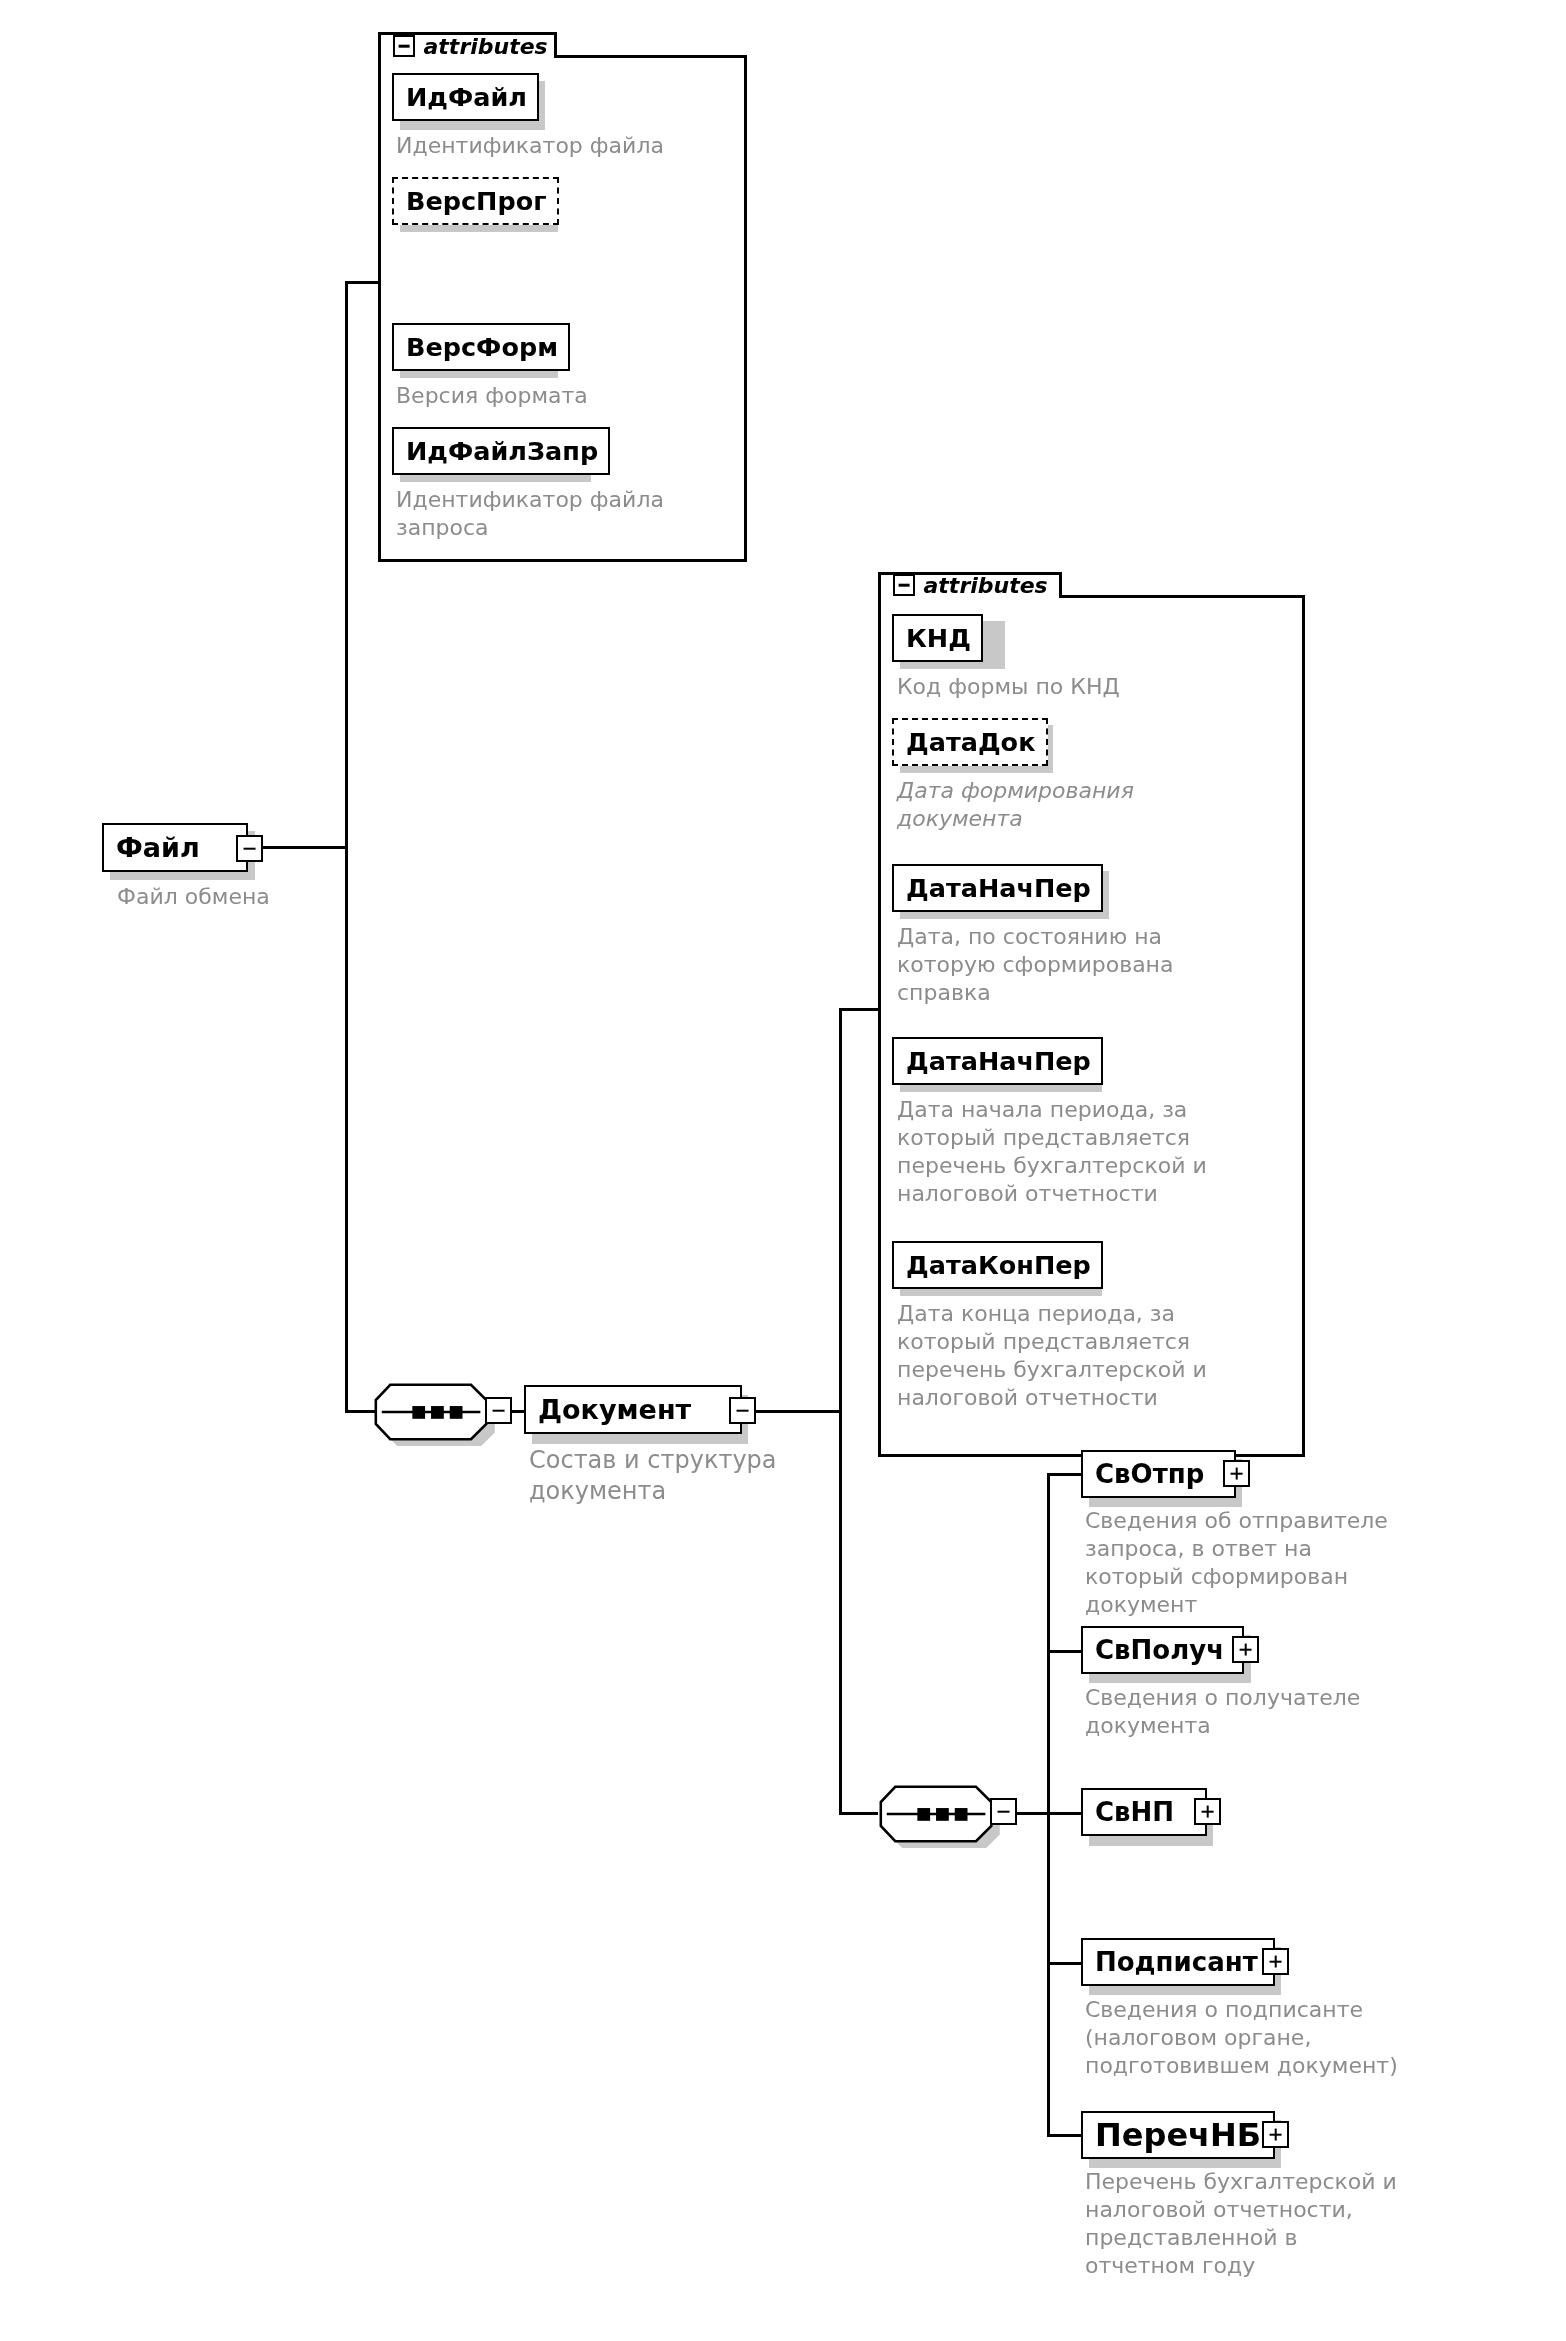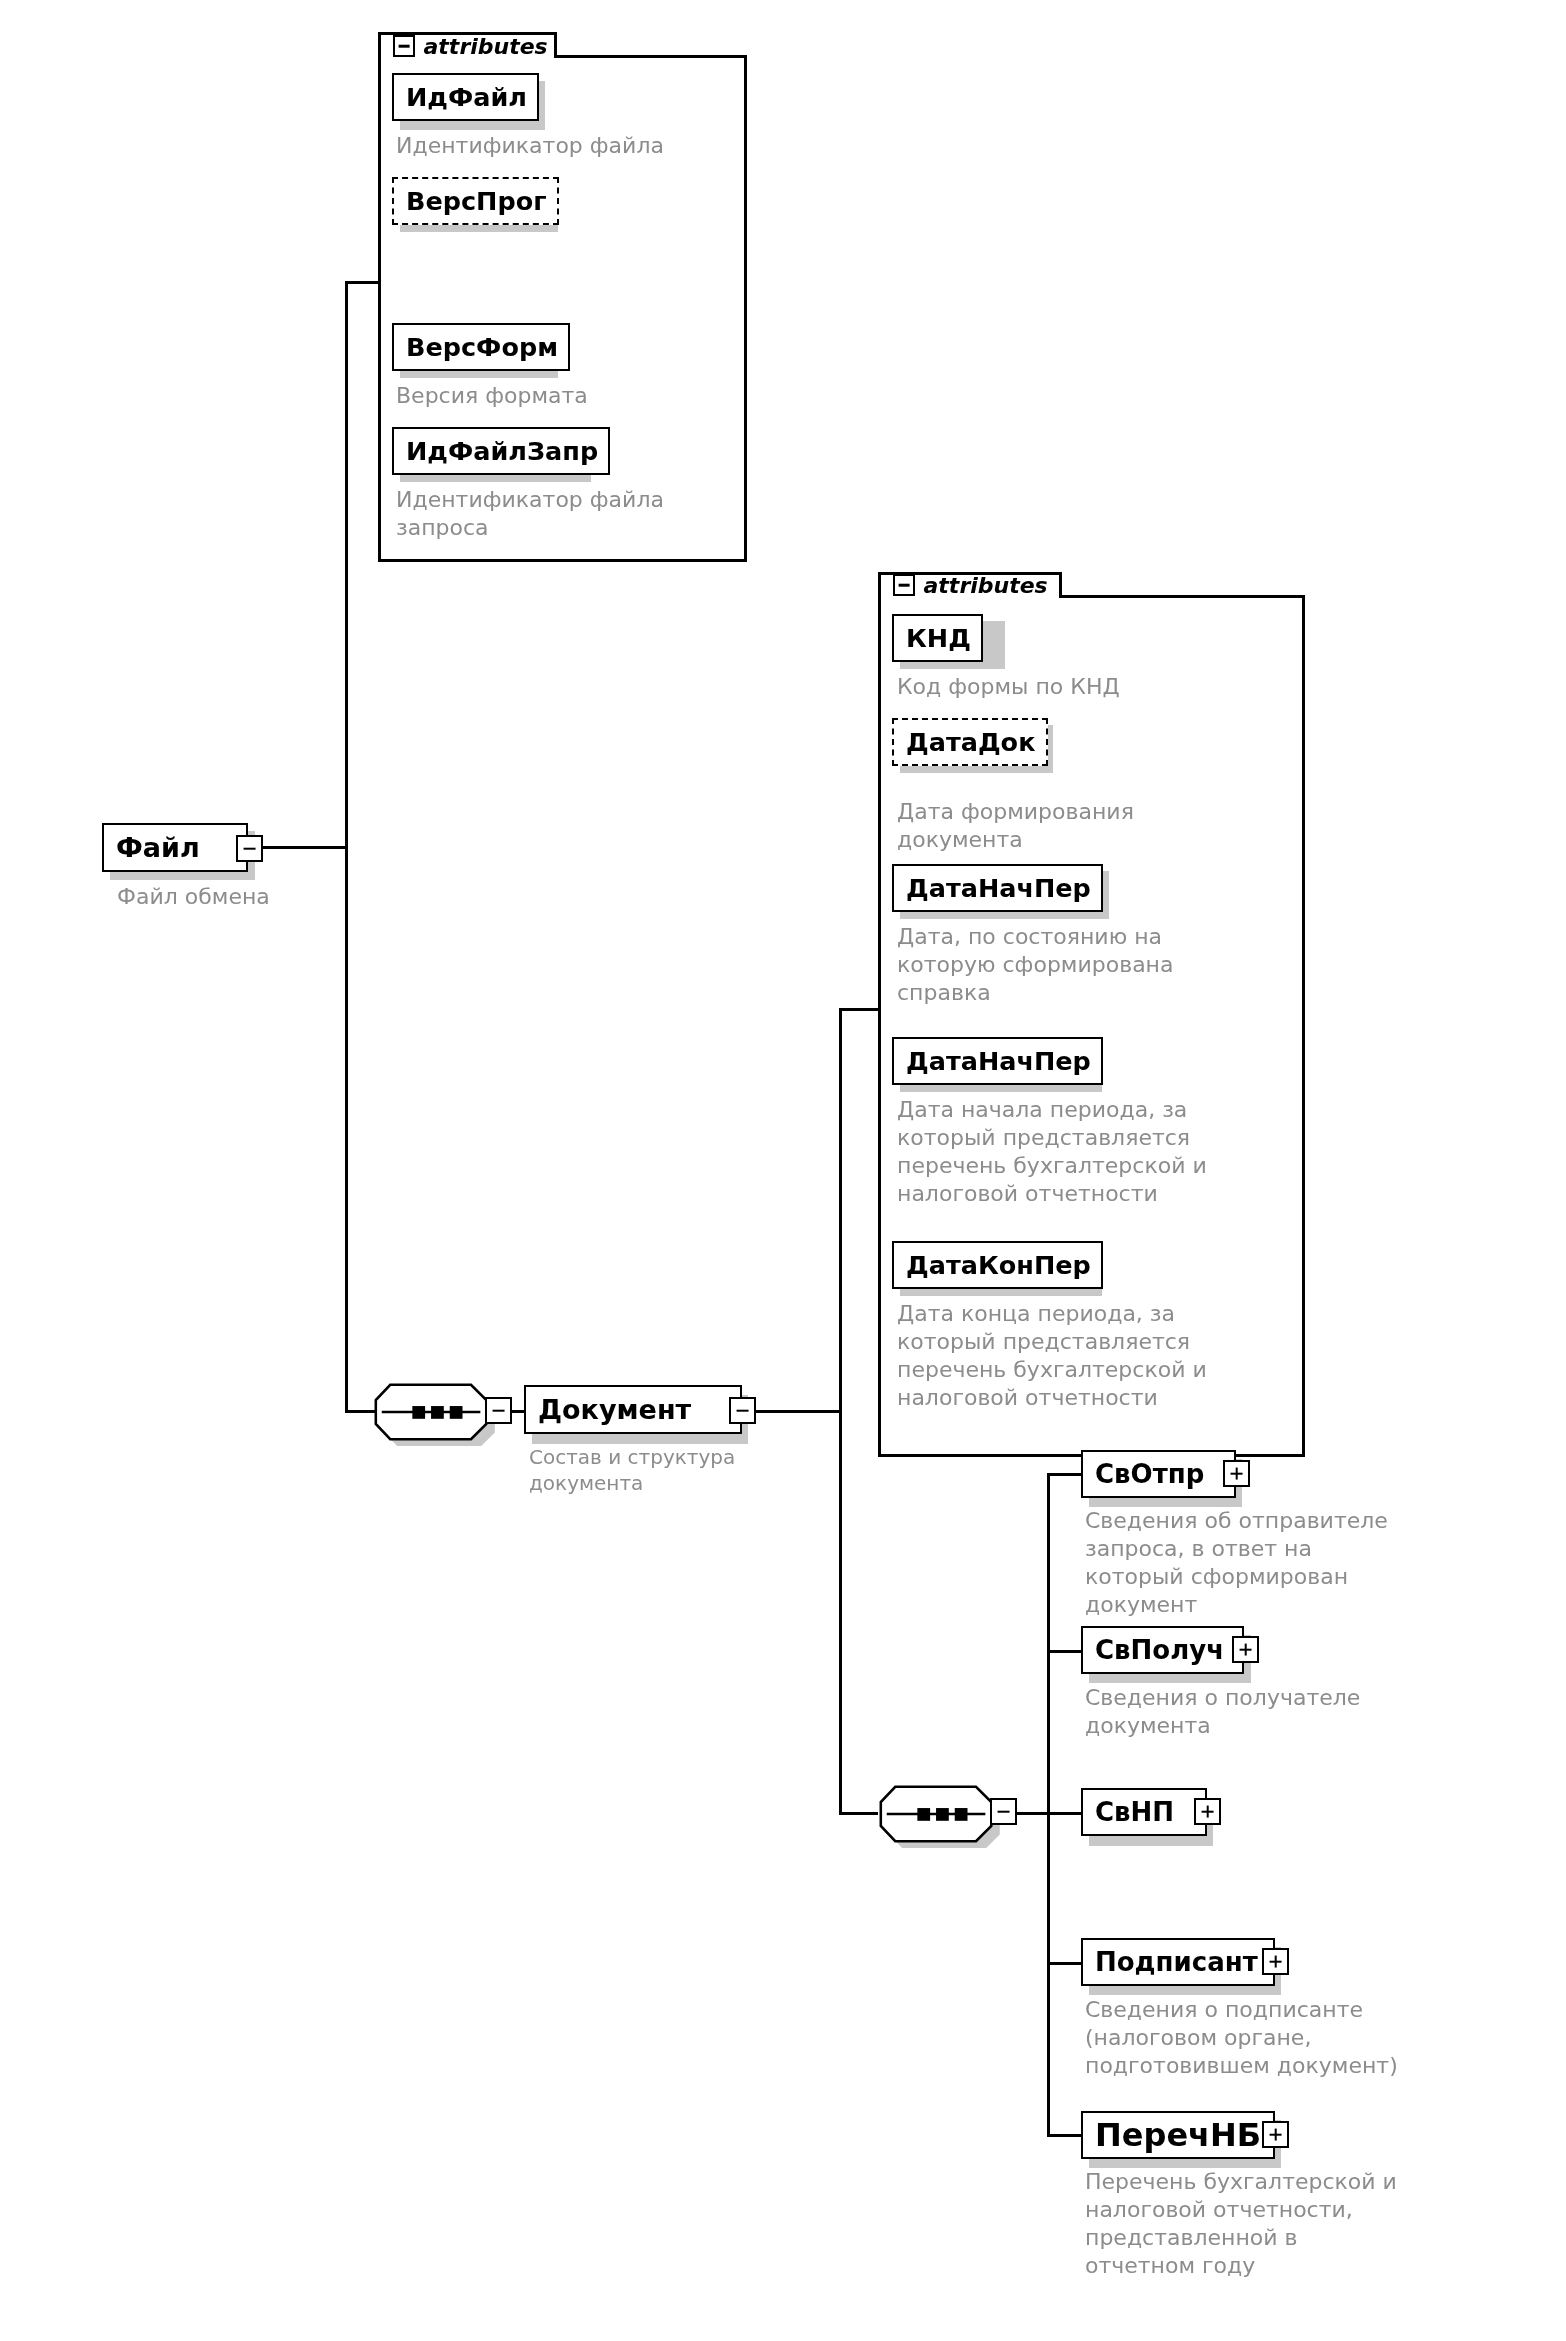--- a/index.html
+++ b/index.html
@@ -150,21 +150,21 @@
     </svg>
   </div>
   <div class="toggle" style="left:485px;top:1397px;width:27px;height:27px;"></div>
   <div class="hline" style="left:511px;top:1410px;width:32px;"></div>
 
   <div class="eshadow" style="left:532px;top:1395px;width:216px;height:49px;"></div>
   <div class="ebox" style="left:524px;top:1385px;width:218px;height:49px;font-size:27px;">
     <span class="lbl">Документ</span>
   </div>
   <div class="toggle" style="left:729px;top:1397px;width:27px;height:27px;"></div>
-  <div class="doc" style="left:529px;top:1445px;width:315px;font-size:20px;">Состав и структура
+  <div class="doc" style="left:529px;top:1445px;width:315px;font-size:24px;">Состав и структура
 документа</div>
 
   <div class="hline" style="left:756px;top:1410px;width:85px;"></div>
 
   <div class="vline" style="left:839px;top:1008px;height:806px;"></div>
   <div class="hline" style="left:839px;top:1008px;width:39px;"></div>
   <div class="hline" style="left:839px;top:1812px;width:39px;"></div>
 
   <div class="frameline" style="left:878px;top:572px;width:2.6px;height:885px;"></div>
   <div class="frameline" style="left:878px;top:572px;width:184px;height:2.6px;"></div>
@@ -181,21 +181,21 @@
   <div class="eshadow" style="left:900px;top:621px;width:105px;height:48px;"></div>
   <div class="attr" style="left:892px;top:614px;height:48px;font-size:25.5px;">
     <span class="lbl">КНД</span>
   </div>
   <div class="doc" style="left:897px;top:673px;width:400px;font-size:22px;">Код формы по КНД</div>
 
   <div class="eshadow" style="left:900px;top:725px;width:153px;height:48px;"></div>
   <div class="attr optional" style="left:892px;top:718px;height:48px;font-size:25.5px;">
     <span class="lbl">ДатаДок</span>
   </div>
-  <div class="doc" style="left:897px;top:798px;width:400px;font-size:22px;">Дата формирования
+  <div class="doc" style="left:897px;top:777px;width:400px;font-size:22px;font-style:italic;">Дата формирования
 документа</div>
 
   <div class="eshadow" style="left:900px;top:871px;width:209px;height:48px;"></div>
   <div class="attr" style="left:892px;top:864px;height:48px;font-size:25.5px;">
     <span class="lbl">ДатаНачПер</span>
   </div>
   <div class="doc" style="left:897px;top:923px;width:400px;font-size:22px;">Дата, по состоянию на
 которую сформирована
 справка</div>
 

